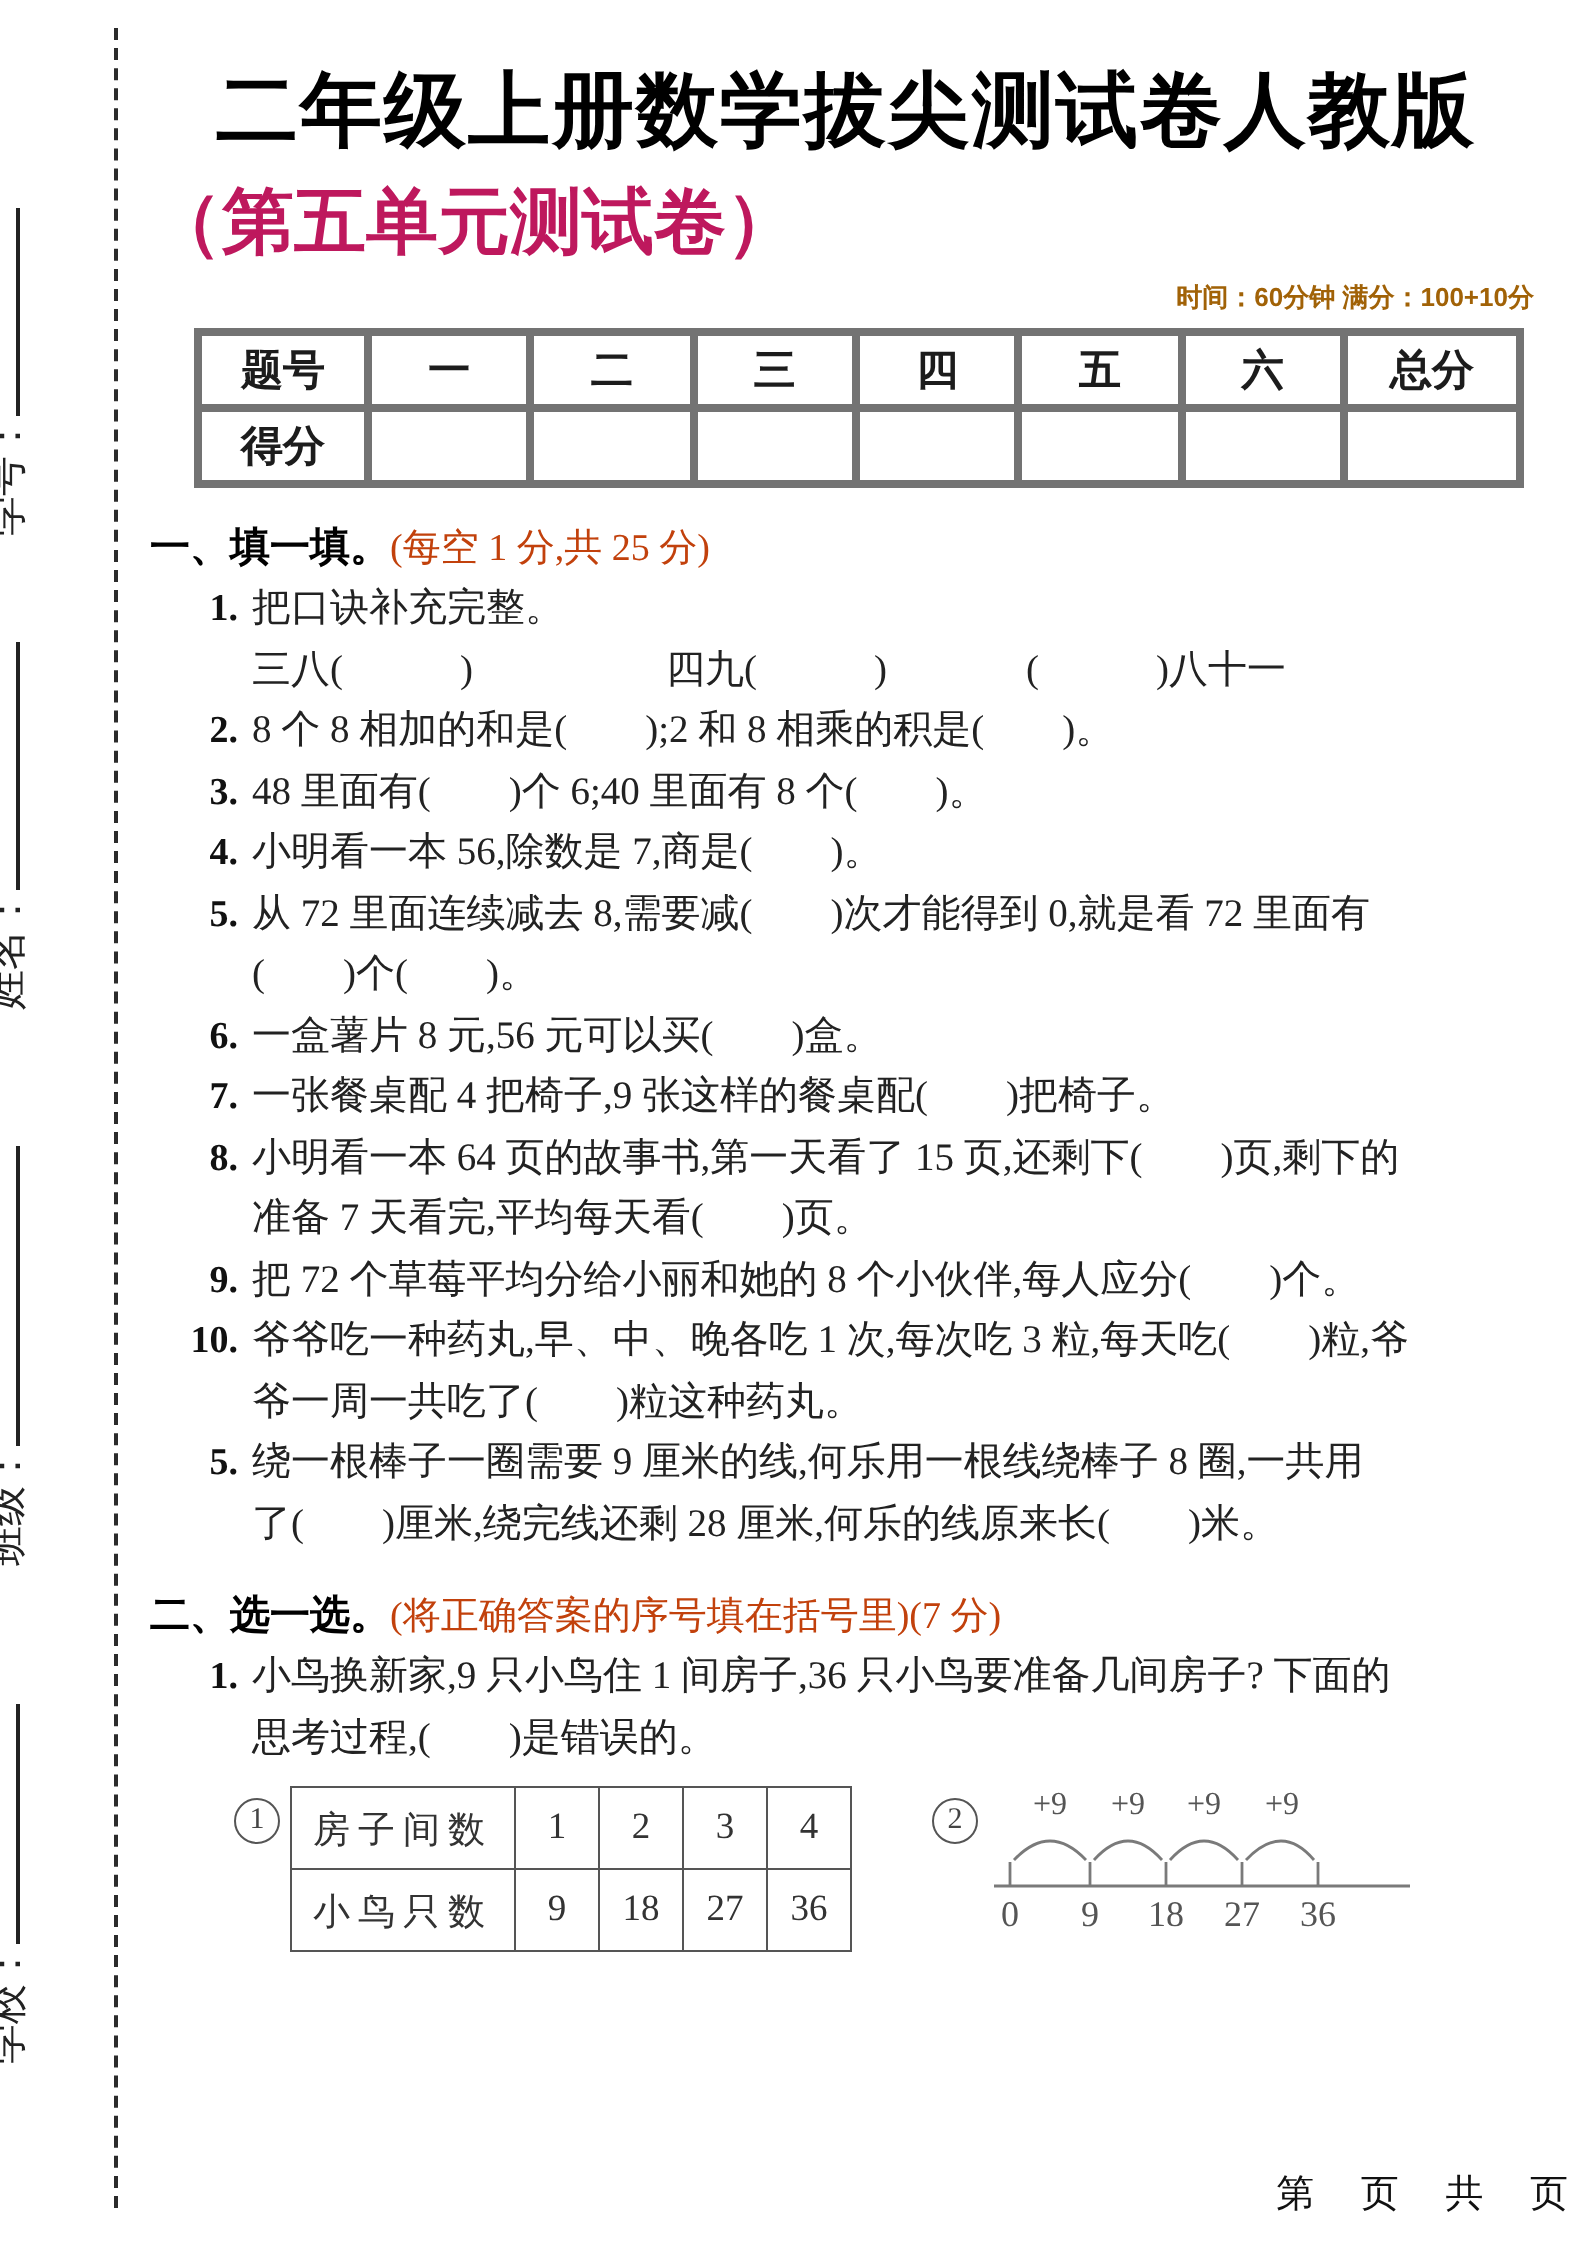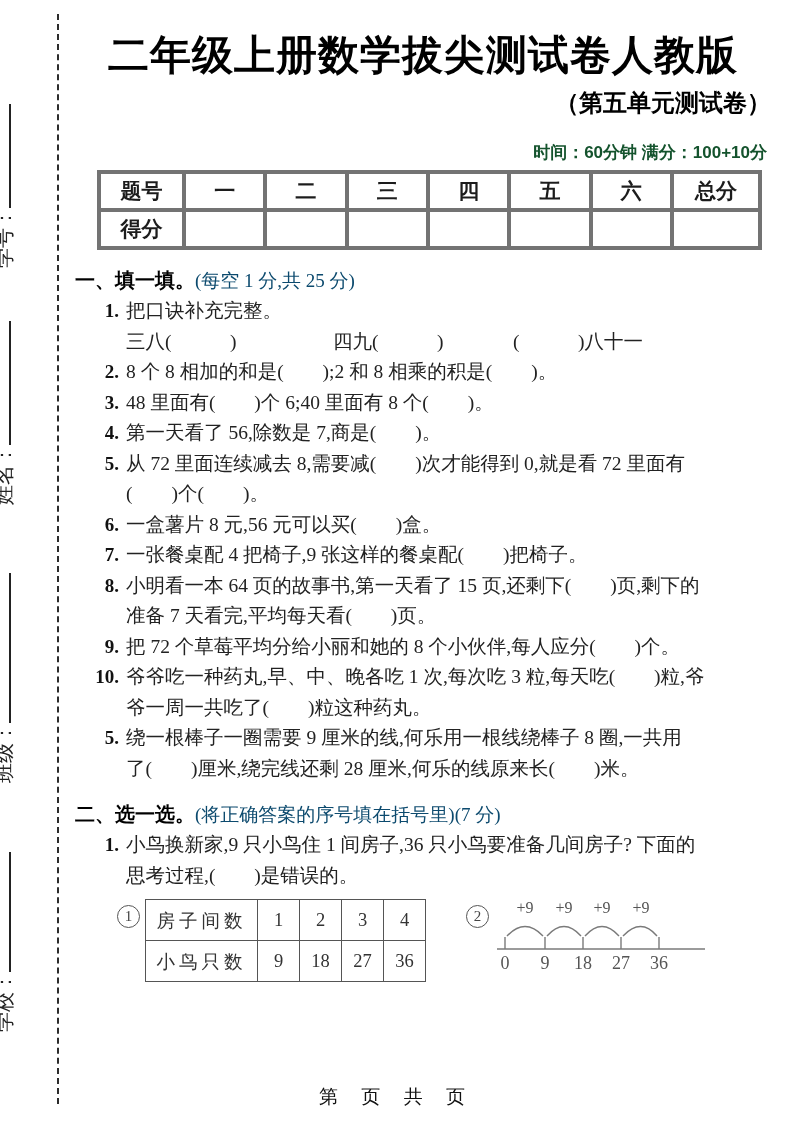--- a/index.html
+++ b/index.html
@@ -26,34 +26,34 @@
   #sf1 { top:477px; } #sf1 .side-blank { width:124px; }
   #sf2 { top:755px; } #sf2 .side-blank { width:150px; }
   #sf3 { top:1004px;} #sf3 .side-blank { width:120px; }
 
   
   .content { position:absolute; left:75px; top:0; width:696px; }
   .title {
     margin-top:28px; text-align:center; font-size:41px; font-weight:900;
     letter-spacing:1px; color:#000;
   }
-  .subtitle { margin-top:4px; text-align:right; font-size:24px; font-weight:800; color:#000000; }
-  .meta { margin-top:22px; text-align:right; font-size:17px; font-weight:700; color:#14532d; padding-right:4px; }
+  .subtitle { margin-top:4px; text-align:left; font-size:36px; font-weight:800; color:#be185d; }
+  .meta { margin-top:4px; text-align:right; font-size:13px; font-weight:700; color:#a16207; padding-right:4px; }
 
   table.score {
     border-collapse:collapse; margin:6px 0 0 22px; width:665px;
     font-size:21px; font-weight:700; text-align:center;
   }
   table.score td { border:4px solid #737373; height:38px; }
   table.score td.first { width:85px; }
   table.score td.last  { width:88px; }
 
   .sec-head { margin-top:15px; font-size:20px; line-height:30px; }
   .sec-head .st { font-weight:700; font-family:"Liberation Sans","DejaVu Sans",sans-serif; color:#000; }
-  .sec-head .sn { font-size:19px; color:#0c4a6e; }
+  .sec-head .sn { font-size:19px; color:#c2410c; }
 
   .q { display:flex; }
   .qn {
     width:51px; padding-right:7px; text-align:right; flex:none;
     font-weight:700; font-size:19px; line-height:30.5px; color:#111;
   }
   .qt { flex:1; font-size:19.5px; line-height:30.5px; color:#222; }
   .krow { display:flex; }
   .kseg1 { width:207px; flex:none; }
   .kseg2 { width:180px; flex:none; }
@@ -71,21 +71,21 @@
     border-collapse:collapse; text-align:center; font-size:18.5px; color:#333;
   }
   table.birds td { border:1.6px solid #555; height:41px; }
   table.birds td.rowlab { width:112px; letter-spacing:4px; }
   table.birds td.val { width:42px; }
   .nlwrap { display:flex; margin-left:40px; }
   .nlwrap .circle { margin-right:4px; }
   .numline { display:block; }
 
   .footer {
-    position:absolute; left:0; right:0; bottom:12px; text-align:center;
+    position:absolute; left:0; right:0; bottom:12px; text-align:right;
     font-size:19px; letter-spacing:9px; color:#111; font-weight:400;
     font-family:"Liberation Sans","DejaVu Sans",sans-serif;
   }
 </style>
 </head>
 <body>
 
 <div class="cutline"></div>
 <div class="side-item" id="sf0"><span>学号：</span><span class="side-blank"></span></div>
 <div class="side-item" id="sf1"><span>姓名：</span><span class="side-blank"></span></div>
@@ -147,21 +147,21 @@
   </div>
   <div class="q">
     <div class="qn">3.</div>
     <div class="qt">
         <div>48 里面有(　　)个 6;40 里面有 8 个(　　)。</div>
       </div>
   </div>
   <div class="q">
     <div class="qn">4.</div>
     <div class="qt">
-        <div>第一天看了 56,除数是 7,商是(　　)。</div>
+        <div>小明看一本 56,除数是 7,商是(　　)。</div>
       </div>
   </div>
   <div class="q">
     <div class="qn">5.</div>
     <div class="qt">
       <div>从 72 里面连续减去 8,需要减(　　)次才能得到 0,就是看 72 里面有</div>
       <div>(　　)个(　　)。</div>
     </div>
   </div>
   <div class="q">

